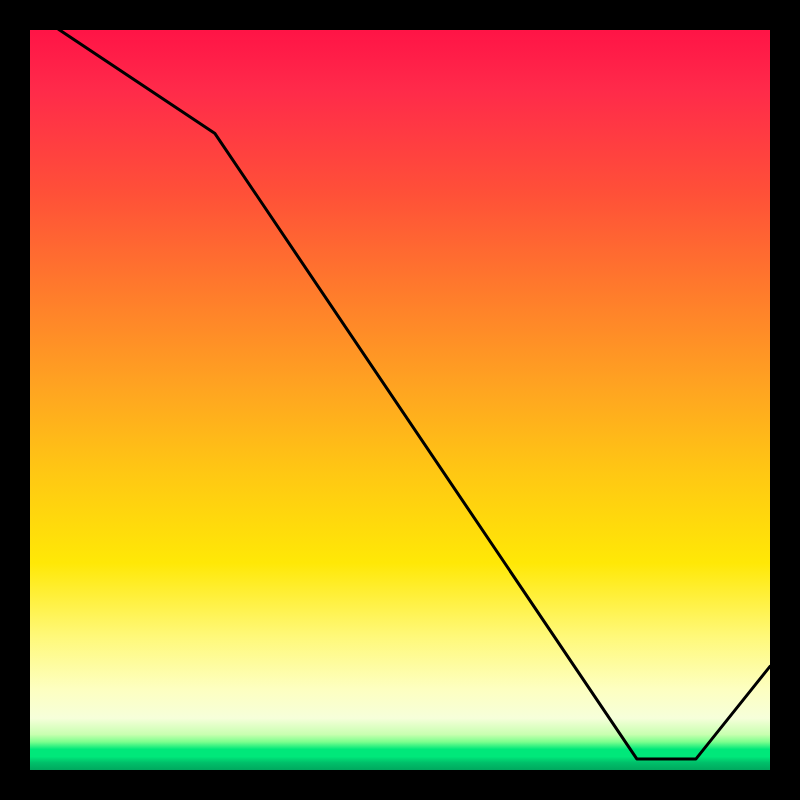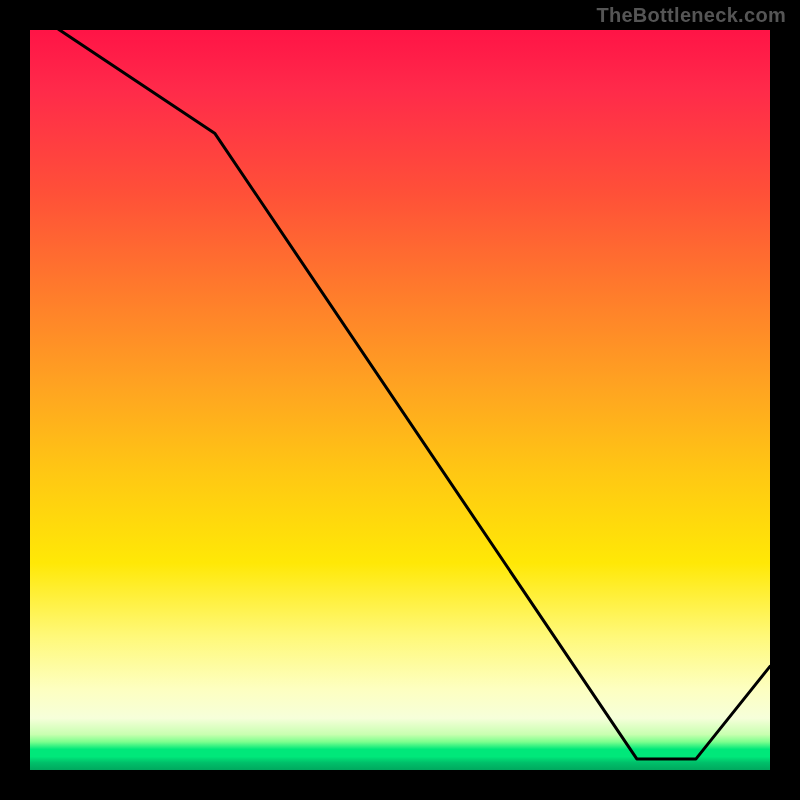--- a/index.html
+++ b/index.html
@@ -73,21 +73,20 @@
     letter-spacing: 0.5px;
     white-space: nowrap;
     user-select: none;
   }
 </style>
 </head>
 <body>
 
 <div class="stage">
 
-  <div class="watermark">TheBottleneck.com</div>
 
   <div class="plot">
     <div class="gradient"></div>
 
     <svg class="curve" viewBox="0 0 740 740" preserveAspectRatio="none">
       <path id="curve-path" fill="none" stroke="#000" stroke-width="3" stroke-linecap="round" stroke-linejoin="round" d="M0.0 -22.2 L29.6 0.0 L185.0 103.6 L606.8 728.9 L666.0 728.9 L740.0 636.4"></path>
     </svg>
 
     <div id="bottom-label" class="bottom-label" style="left: 581.6px; top: 719.2px;"></div>
   </div>

